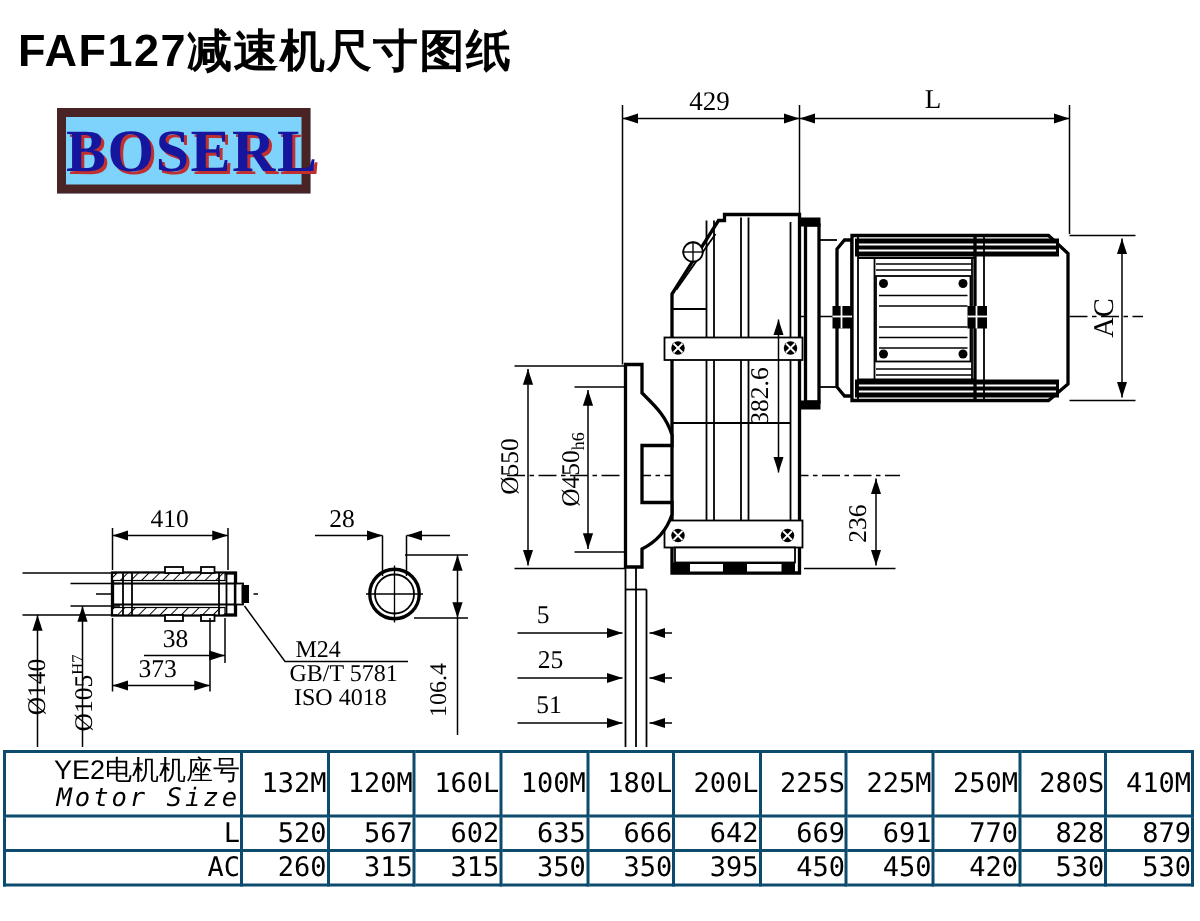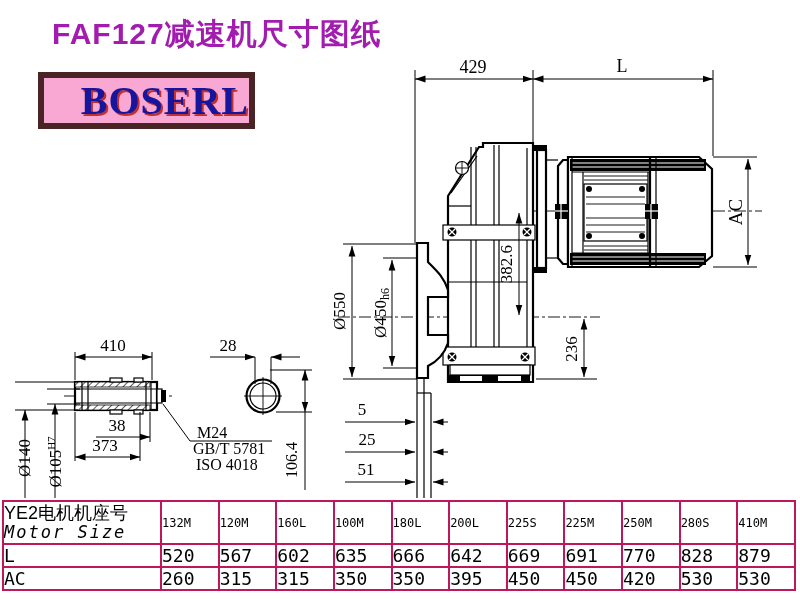--- a/index.html
+++ b/index.html
@@ -1,42 +1,42 @@
 <!DOCTYPE html>
 <html><head>
 <meta charset="utf-8">
 <style>
   html,body{margin:0;padding:0;background:#fff;}
   .page{position:relative;width:800px;height:614px;background:#fff;overflow:hidden;
         font-family:"Liberation Sans",sans-serif;}
-  .title{position:absolute;left:12px;top:14px;font-size:30px;font-weight:bold;color:#a21caf;
-         letter-spacing:1px;white-space:nowrap;margin-left:40px;}
+  .title{position:absolute;left:12px;top:14px;font-size:30px;font-weight:bold;color:#000000;
+         letter-spacing:1px;white-space:nowrap;}
   .logo{position:absolute;left:38px;top:72px;width:157px;height:45px;border:6px solid #4a2424;
-        background:#f9a8d4;display:flex;align-items:center;justify-content:flex-end;padding-left:48px;}
+        background:#7dd3fc;display:flex;align-items:center;justify-content:flex-start;}
   .logo span{font-family:"Liberation Serif",serif;font-weight:bold;font-size:40px;color:#16159e;
         text-shadow:2px 2px 0 #c03030;letter-spacing:1px;line-height:1;}
   svg{position:absolute;left:0;top:0;}
   svg .o2{stroke:#000;stroke-width:2.2;fill:none;}
   svg .o1{stroke:#000;stroke-width:1.2;fill:none;}
   svg .t1{stroke:#000;stroke-width:0.9;fill:none;}
   svg .dim{stroke:#000;stroke-width:1;fill:none;}
   svg .cl{stroke:#000;stroke-width:0.9;fill:none;stroke-dasharray:12 3 3 3;}
   svg .fw{fill:#fff;stroke:#000;stroke-width:2.2;}
   svg .fw1{fill:#fff;stroke:#000;stroke-width:1.2;}
   svg .fb{fill:#000;stroke:none;}
   svg .wl{stroke:#fff;stroke-width:1.2;fill:none;}
   svg text{font-family:"Liberation Serif",serif;fill:#000;}
   table.mtable{position:absolute;left:2px;top:500px;width:794px;border-collapse:collapse;
         table-layout:fixed;background:#fff;}
-  table.mtable th,table.mtable td{border:2px solid #be185d;text-align:left;vertical-align:middle;
+  table.mtable th,table.mtable td{border:2px solid #0c4a6e;text-align:right;vertical-align:middle;
         padding:0;font-weight:normal;overflow:hidden;white-space:nowrap;}
   .hcell{height:41px;}
   .hcn{font-size:18px;line-height:20px;font-family:"Liberation Sans",sans-serif;}
   .hen{font-size:17px;line-height:19px;font-family:"DejaVu Sans Mono",monospace;letter-spacing:2px;font-style:italic;}
-  .colhead{font-size:12px;font-family:"DejaVu Sans Mono",monospace;margin-left:12px;}
+  .colhead{font-size:18px;font-family:"DejaVu Sans Mono",monospace;margin-left:12px;}
   .drow{height:23px;font-size:18px;font-family:"DejaVu Sans Mono",monospace;}
 </style>
 </head>
 <body>
 
 <div class="page">
 
 <svg width="800" height="500" viewBox="0 0 800 500">
   <defs>
     <marker id="ar" markerWidth="11" markerHeight="8" refX="10.5" refY="4" orient="auto-start-reverse" markerUnits="userSpaceOnUse">

